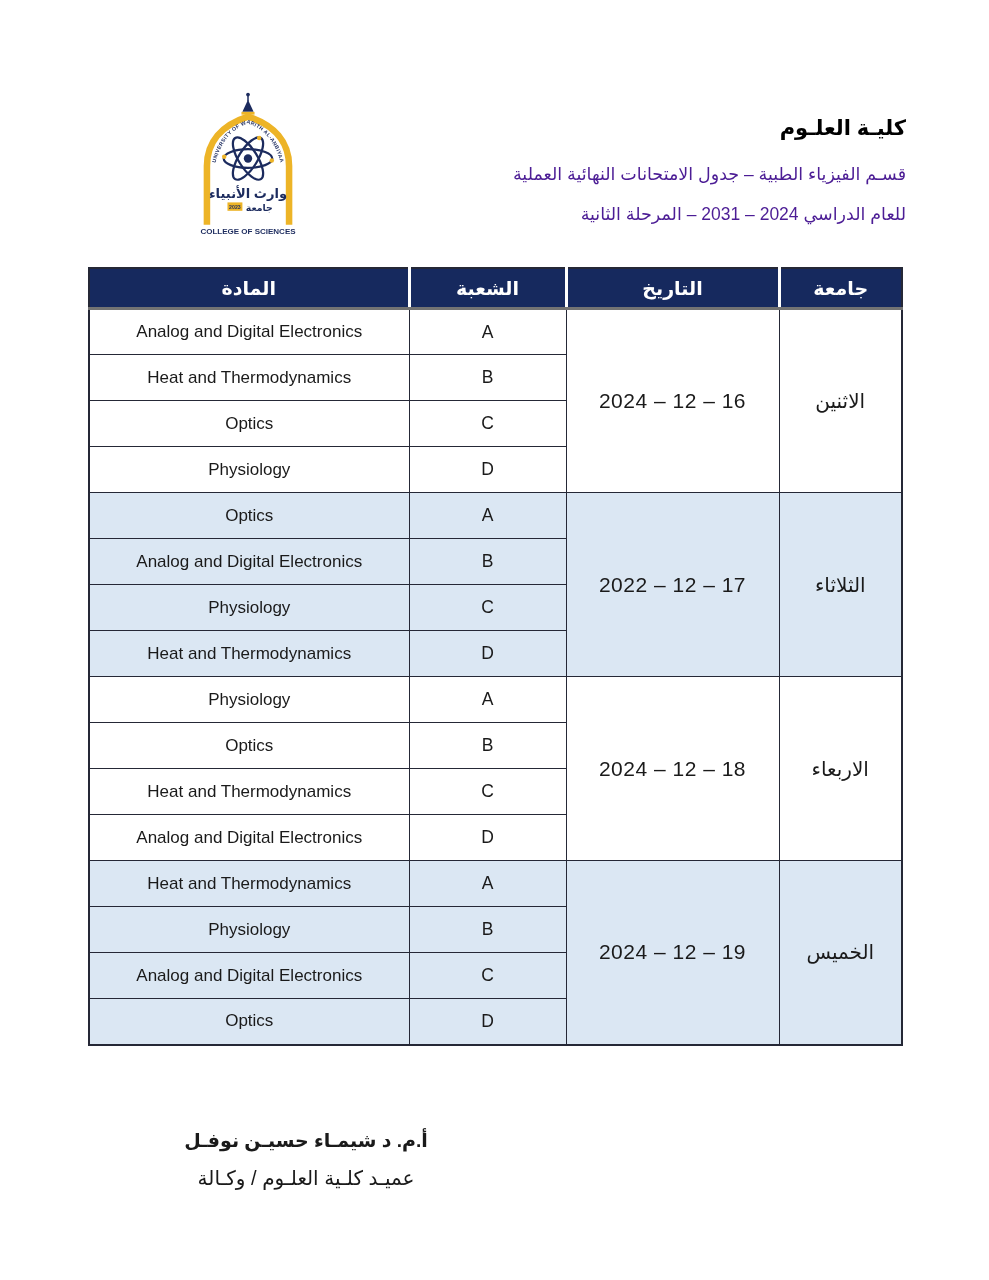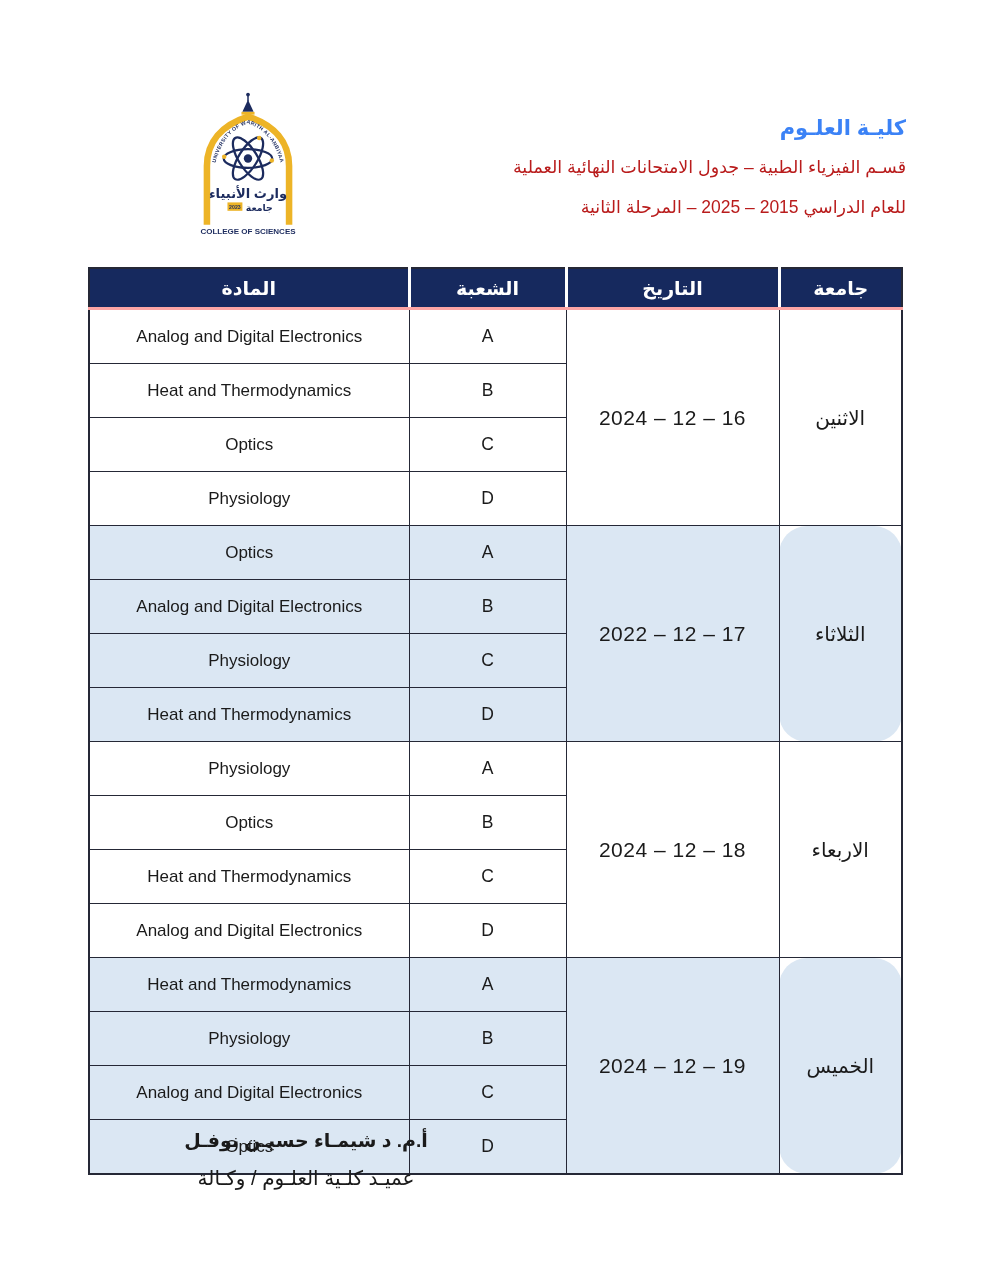--- a/index.html
+++ b/index.html
@@ -7,45 +7,45 @@
     position:relative; width:989px; height:1280px; background:#ffffff;
     font-family:"Liberation Sans","DejaVu Sans",sans-serif; overflow:hidden;
   }
 
   
   .logo-wrap { position:absolute; left:192px; top:90px; width:112px; height:152px; }
   .logo-wrap svg { width:100%; height:100%; display:block; }
 
   
   .doc-header { position:absolute; top:116px; right:83px; text-align:right; direction:rtl; }
-  .college-title { margin:0 0 19px 0; color:#3b82f6; font-size:21px; font-weight:bold; line-height:1.1; }
-  .doc-sub { margin:0 0 21px 0; color:#b91c1c; font-size:17.5px; font-weight:500; line-height:1.1; }
+  .college-title { margin:0 0 26px 0; color:#000000; font-size:21px; font-weight:bold; line-height:1.1; }
+  .doc-sub { margin:0 0 21px 0; color:#4c1d95; font-size:17.5px; font-weight:500; line-height:1.1; }
 
   
   table.schedule {
     position:absolute; left:88px; top:267px; width:813px;
     border-collapse:collapse; table-layout:fixed;
     border:2px solid #252836;
   }
   table.schedule th {
     background:#16295E; color:#ffffff; height:38px;
     font-size:19px; font-weight:bold; text-align:center; vertical-align:middle;
-    direction:rtl; border-bottom:3px solid #fca5a5; padding:0;
+    direction:rtl; border-bottom:3px solid #737373; padding:0;
   }
   table.schedule th + th { border-left:3px solid #ffffff; }
   table.schedule tbody tr { height:46px; }
   table.schedule td {
     border:1.6px solid #252836; text-align:center; vertical-align:middle;
-    color:#1A1A1A; padding:16px; background:#ffffff;margin-top:12px;
+    color:#1A1A1A; padding:0; background:#ffffff;margin-top:12px;
   }
   tbody.group-alt td { background:#DBE7F3; }
   td.cell-subject { font-size:17px; }
   td.cell-section { font-size:17.5px; }
   td.cell-date { font-size:21px; direction:ltr; letter-spacing:0.5px; }
-  td.cell-day { font-size:20px; direction:rtl;border-radius:28px; }
+  td.cell-day { font-size:20px; direction:rtl; }
 
   
   .signature { position:absolute; left:168px; top:1120px; width:276px; text-align:center; direction:rtl; color:#1A1A1A;margin-top:11px; }
   .sig-name { font-size:19px; font-weight:bold; margin:0 0 15px 0; line-height:1.1; }
   .sig-title { font-size:20px; font-weight:500; margin:0; line-height:1.1; }
 </style>
 </head>
 <body>
 
 <div class="page">
@@ -86,21 +86,21 @@
       </g>
       <text x="72" y="128" text-anchor="middle" font-size="10" font-weight="bold" fill="#1C2B5E" direction="rtl" font-family="Liberation Sans, DejaVu Sans, sans-serif">جامعة</text>
 
       <text x="60" y="153" text-anchor="middle" font-size="8.2" font-weight="bold" fill="#1C2B5E" textLength="102" lengthAdjust="spacingAndGlyphs" font-family="Liberation Sans, DejaVu Sans, sans-serif">COLLEGE OF SCIENCES</text>
     </svg>
   </div>
 
   <div class="doc-header">
     <h1 class="college-title">كليـة العلـوم</h1>
     <p class="doc-sub">قسـم الفيزياء الطبية – جدول الامتحانات النهائية العملية</p>
-    <p class="doc-sub">للعام الدراسي 2015 – 2025 – المرحلة الثانية</p>
+    <p class="doc-sub">للعام الدراسي 2024 – 2031 – المرحلة الثانية</p>
   </div>
 
   <table class="schedule">
     <colgroup>
       <col style="width:320px">
         <col style="width:157px">
         <col style="width:213px">
         <col style="width:123px">
     </colgroup>
     <thead>

